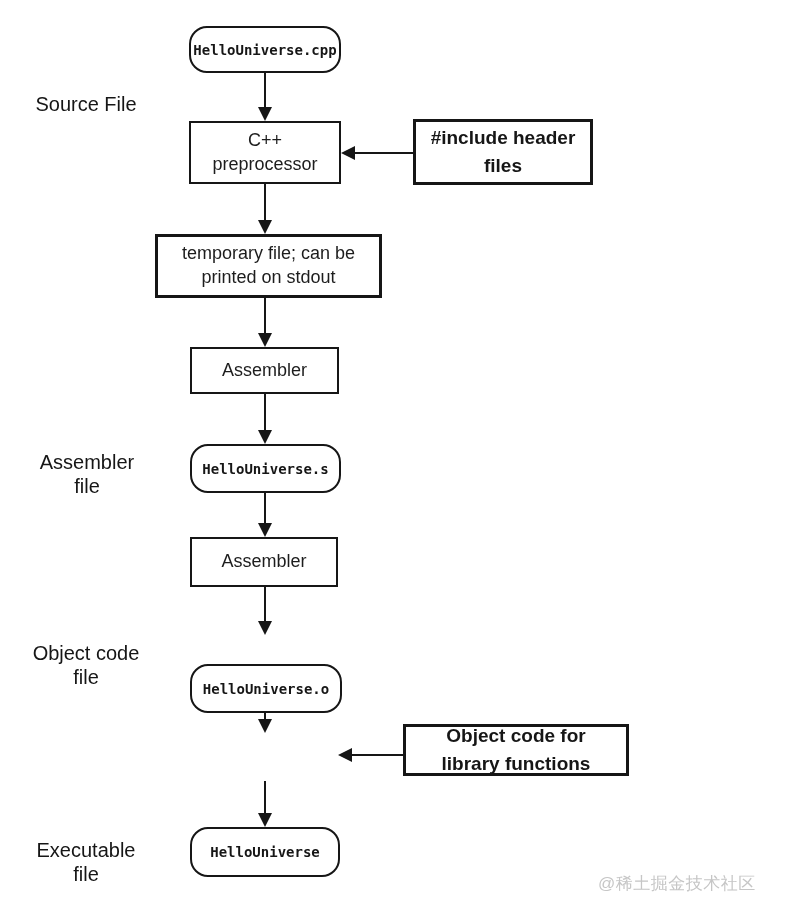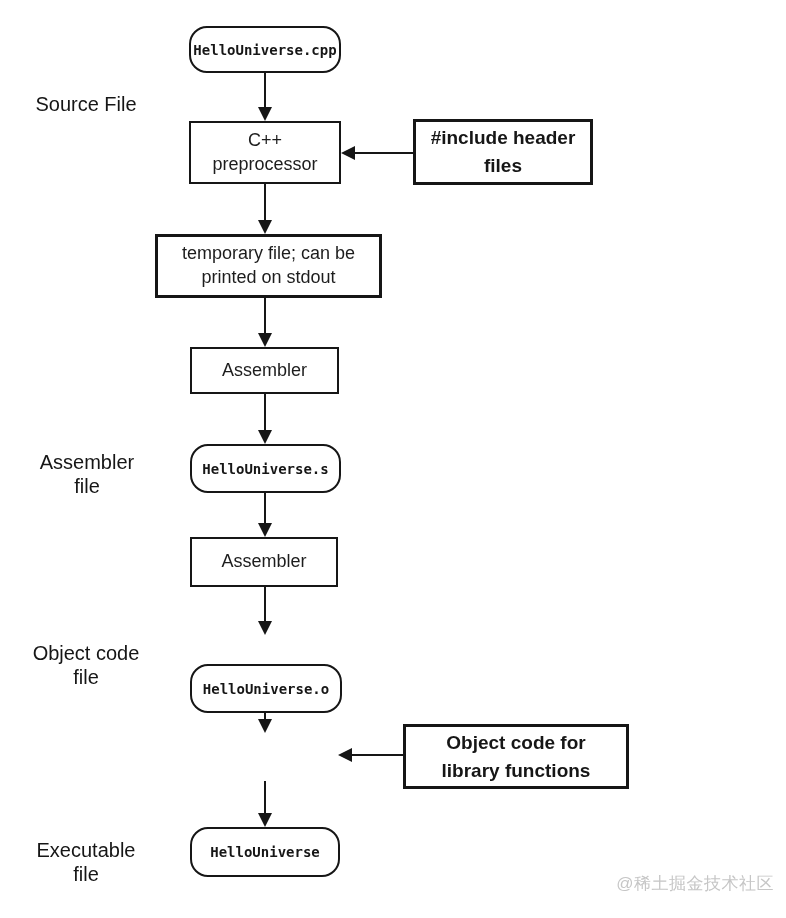--- a/index.html
+++ b/index.html
@@ -60,21 +60,20 @@
     line-height: 1.2;
     color: #161616;
     text-align: center;
     white-space: pre-line;
   }
   .watermark {
     position: absolute;
     left: 598px;
     top: 872px;
     width: 176px;
-    text-align: right;
     font-size: 17px;
     letter-spacing: 0.5px;
     color: #c6c6c6;
   }
 </style>
 </head>
 <body>
 
 <div class="canvas">
 
@@ -139,18 +138,18 @@
   <div class="box plain thick" style="left:155px; top:234px; width:227px; height:64px;">temporary file; can be
 printed on stdout</div>
   <div class="box plain" style="left:190px; top:347px; width:149px; height:47px;">Assembler</div>
   <div class="box mono" style="left:190px; top:444px; width:151px; height:49px;">HelloUniverse.s</div>
   <div class="box plain" style="left:190px; top:537px; width:148px; height:50px;">Assembler</div>
   <div class="box mono" style="left:190px; top:635px; width:152px; height:49px;margin-top:29px;">HelloUniverse.o</div>
   <div class="box mono" style="left:190px; top:827px; width:150px; height:50px;">HelloUniverse</div>
 
   <div class="box boldnote thick" style="left:413px; top:119px; width:180px; height:66px;">#include header
 files</div>
-  <div class="box boldnote thick" style="left:403px; top:724px; width:226px; height:65px;">Object code for
+  <div class="box boldnote thick" style="left:403px; top:724px; width:226px; height:52px;">Object code for
 library functions</div>
 
   <div class="watermark">@稀土掘金技术社区</div>
 
 </div>
 
 </body></html>

